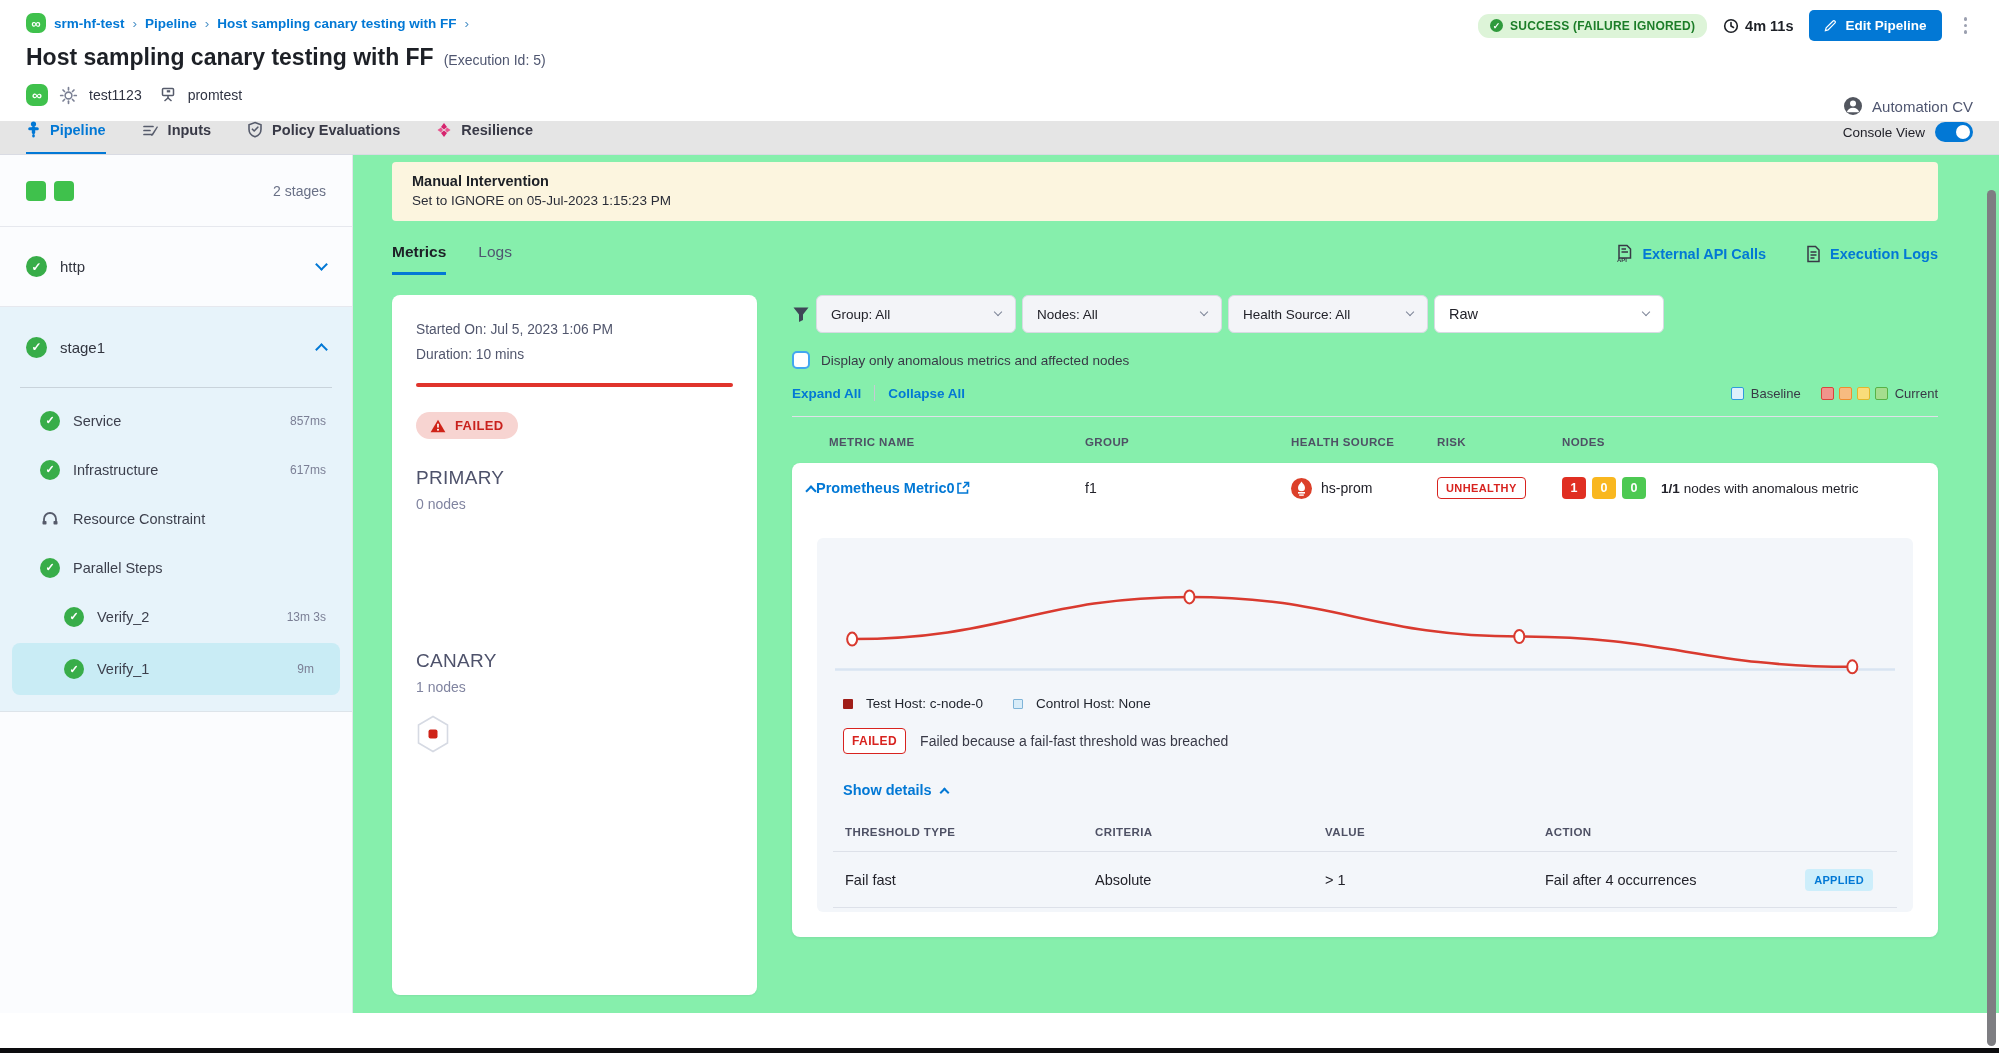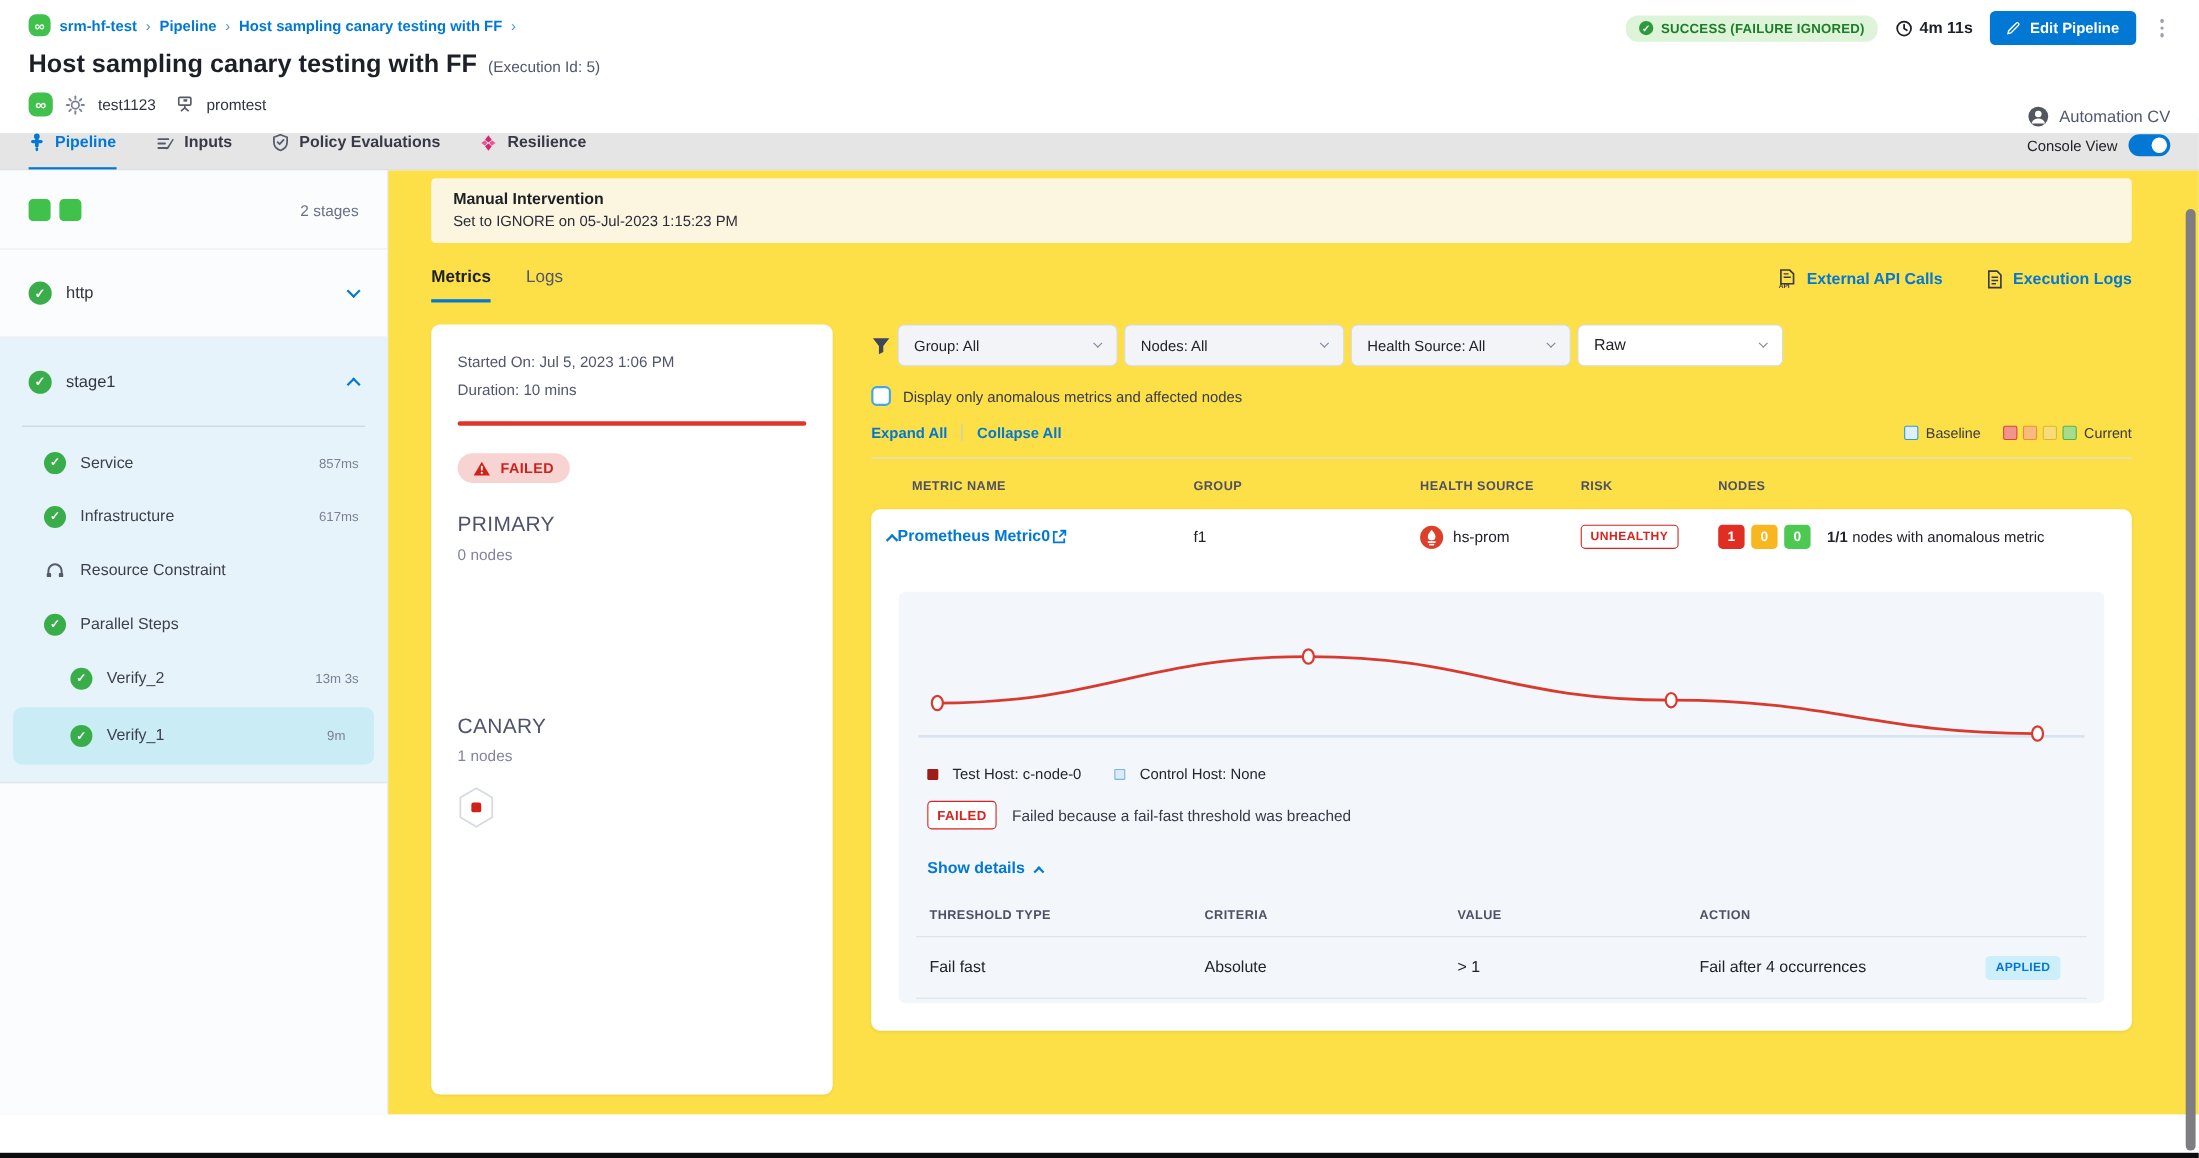--- a/index.html
+++ b/index.html
@@ -65,21 +65,21 @@
   .step .dur { margin-left:auto; font-size:12px; color:#7b7f95; }
   .step.indent { padding-left:64px; }
   .step.selected { background:#c9ecf5; border-radius:8px; margin:2px 12px 0; padding-left:52px; height:52px; }
   .chev { display:inline-block; width:9px; height:9px; border-right:2.5px solid currentColor;
     border-bottom:2.5px solid currentColor; transform:rotate(45deg); margin-top:-4px; }
   .chev.up { transform:rotate(-135deg); margin-top:5px; }
   .chev.blue { color:#0278d5; }
   .chev.tiny { width:6px; height:6px; border-width:1.5px; color:#7d8598; }
   .ml-auto { margin-left:auto; }
   
-  .main { flex:1; min-width:0; background:#fde047; padding:7px 61px 0 39px; position:relative; }
+  .main { flex:1; min-width:0; background:#86efac; padding:7px 61px 0 39px; position:relative; }
   .banner { background:#fcf5df; border-radius:4px; padding:11px 20px 13px; }
   .b-title { font-size:14.5px; font-weight:700; color:#1d2026; }
   .b-sub { font-size:13.5px; color:#2a2d38; margin-top:4px; }
   .panel-hdr { display:flex; align-items:flex-end; margin-top:22px; }
   .ptab { font-size:15.5px; font-weight:700; color:#1d2026; padding-bottom:11px;
     border-bottom:3px solid #0278d5; cursor:pointer; }
   .ptab.inactive { font-weight:500; color:#4f5670; border-bottom-color:transparent; margin-left:32px; }
   .hlinks { margin-left:auto; display:flex; gap:40px; padding-bottom:12px; }
   .hlink { display:flex; align-items:center; gap:9px; font-size:14.5px; font-weight:700; color:#0278d5; cursor:pointer; }
   .panel-body { display:flex; align-items:flex-start; margin-top:20px; }
@@ -94,21 +94,21 @@
   .grp-label { font-size:19px; color:#4e526b; letter-spacing:.3px; margin-top:28px; }
   .grp-nodes { font-size:14px; color:#8084a0; margin-top:7px; }
   .grp-label.canary { margin-top:138px; }
   .hexwrap { margin-top:20px; cursor:pointer; width:34px; }
   
   .right-col { flex:1; min-width:0; }
   .filters { display:flex; align-items:center; gap:6px; }
   .dd { height:38px; width:200px; background:#f3f4f8; border:1px solid #d8dae3; border-radius:6px;
     display:flex; align-items:center; justify-content:space-between; padding:0 14px;
     font-size:13.5px; color:#22222a; cursor:pointer; }
-  .dd.white { background:#fff; width:187px; font-size:14.5px; }
+  .dd.white { background:#fff; width:230px; font-size:14.5px; }
   .chk-row { margin-top:18px; display:flex; align-items:center; gap:11px; font-size:13.5px; color:#383946; }
   .chkbox { width:18px; height:18px; border:2px solid #42a7ef; border-radius:5px; background:#fff; cursor:pointer; }
   .links-row { margin-top:16px; display:flex; align-items:center; font-size:13.5px; font-weight:600; color:#0278d5; }
   .vsep { width:1px; height:16px; background:#c6cad4; margin:0 13px; }
   .link { cursor:pointer; }
   .legend { margin-left:auto; display:flex; align-items:center; gap:20px; font-size:13px; font-weight:400; color:#383946; }
   .lg-item { display:flex; align-items:center; gap:7px; }
   .lg-sq { width:13px; height:13px; border-radius:2px; }
   .lg-row { display:flex; gap:5px; }
   .divider-h { height:1px; background:#dfe2e9; margin-top:15px; }

